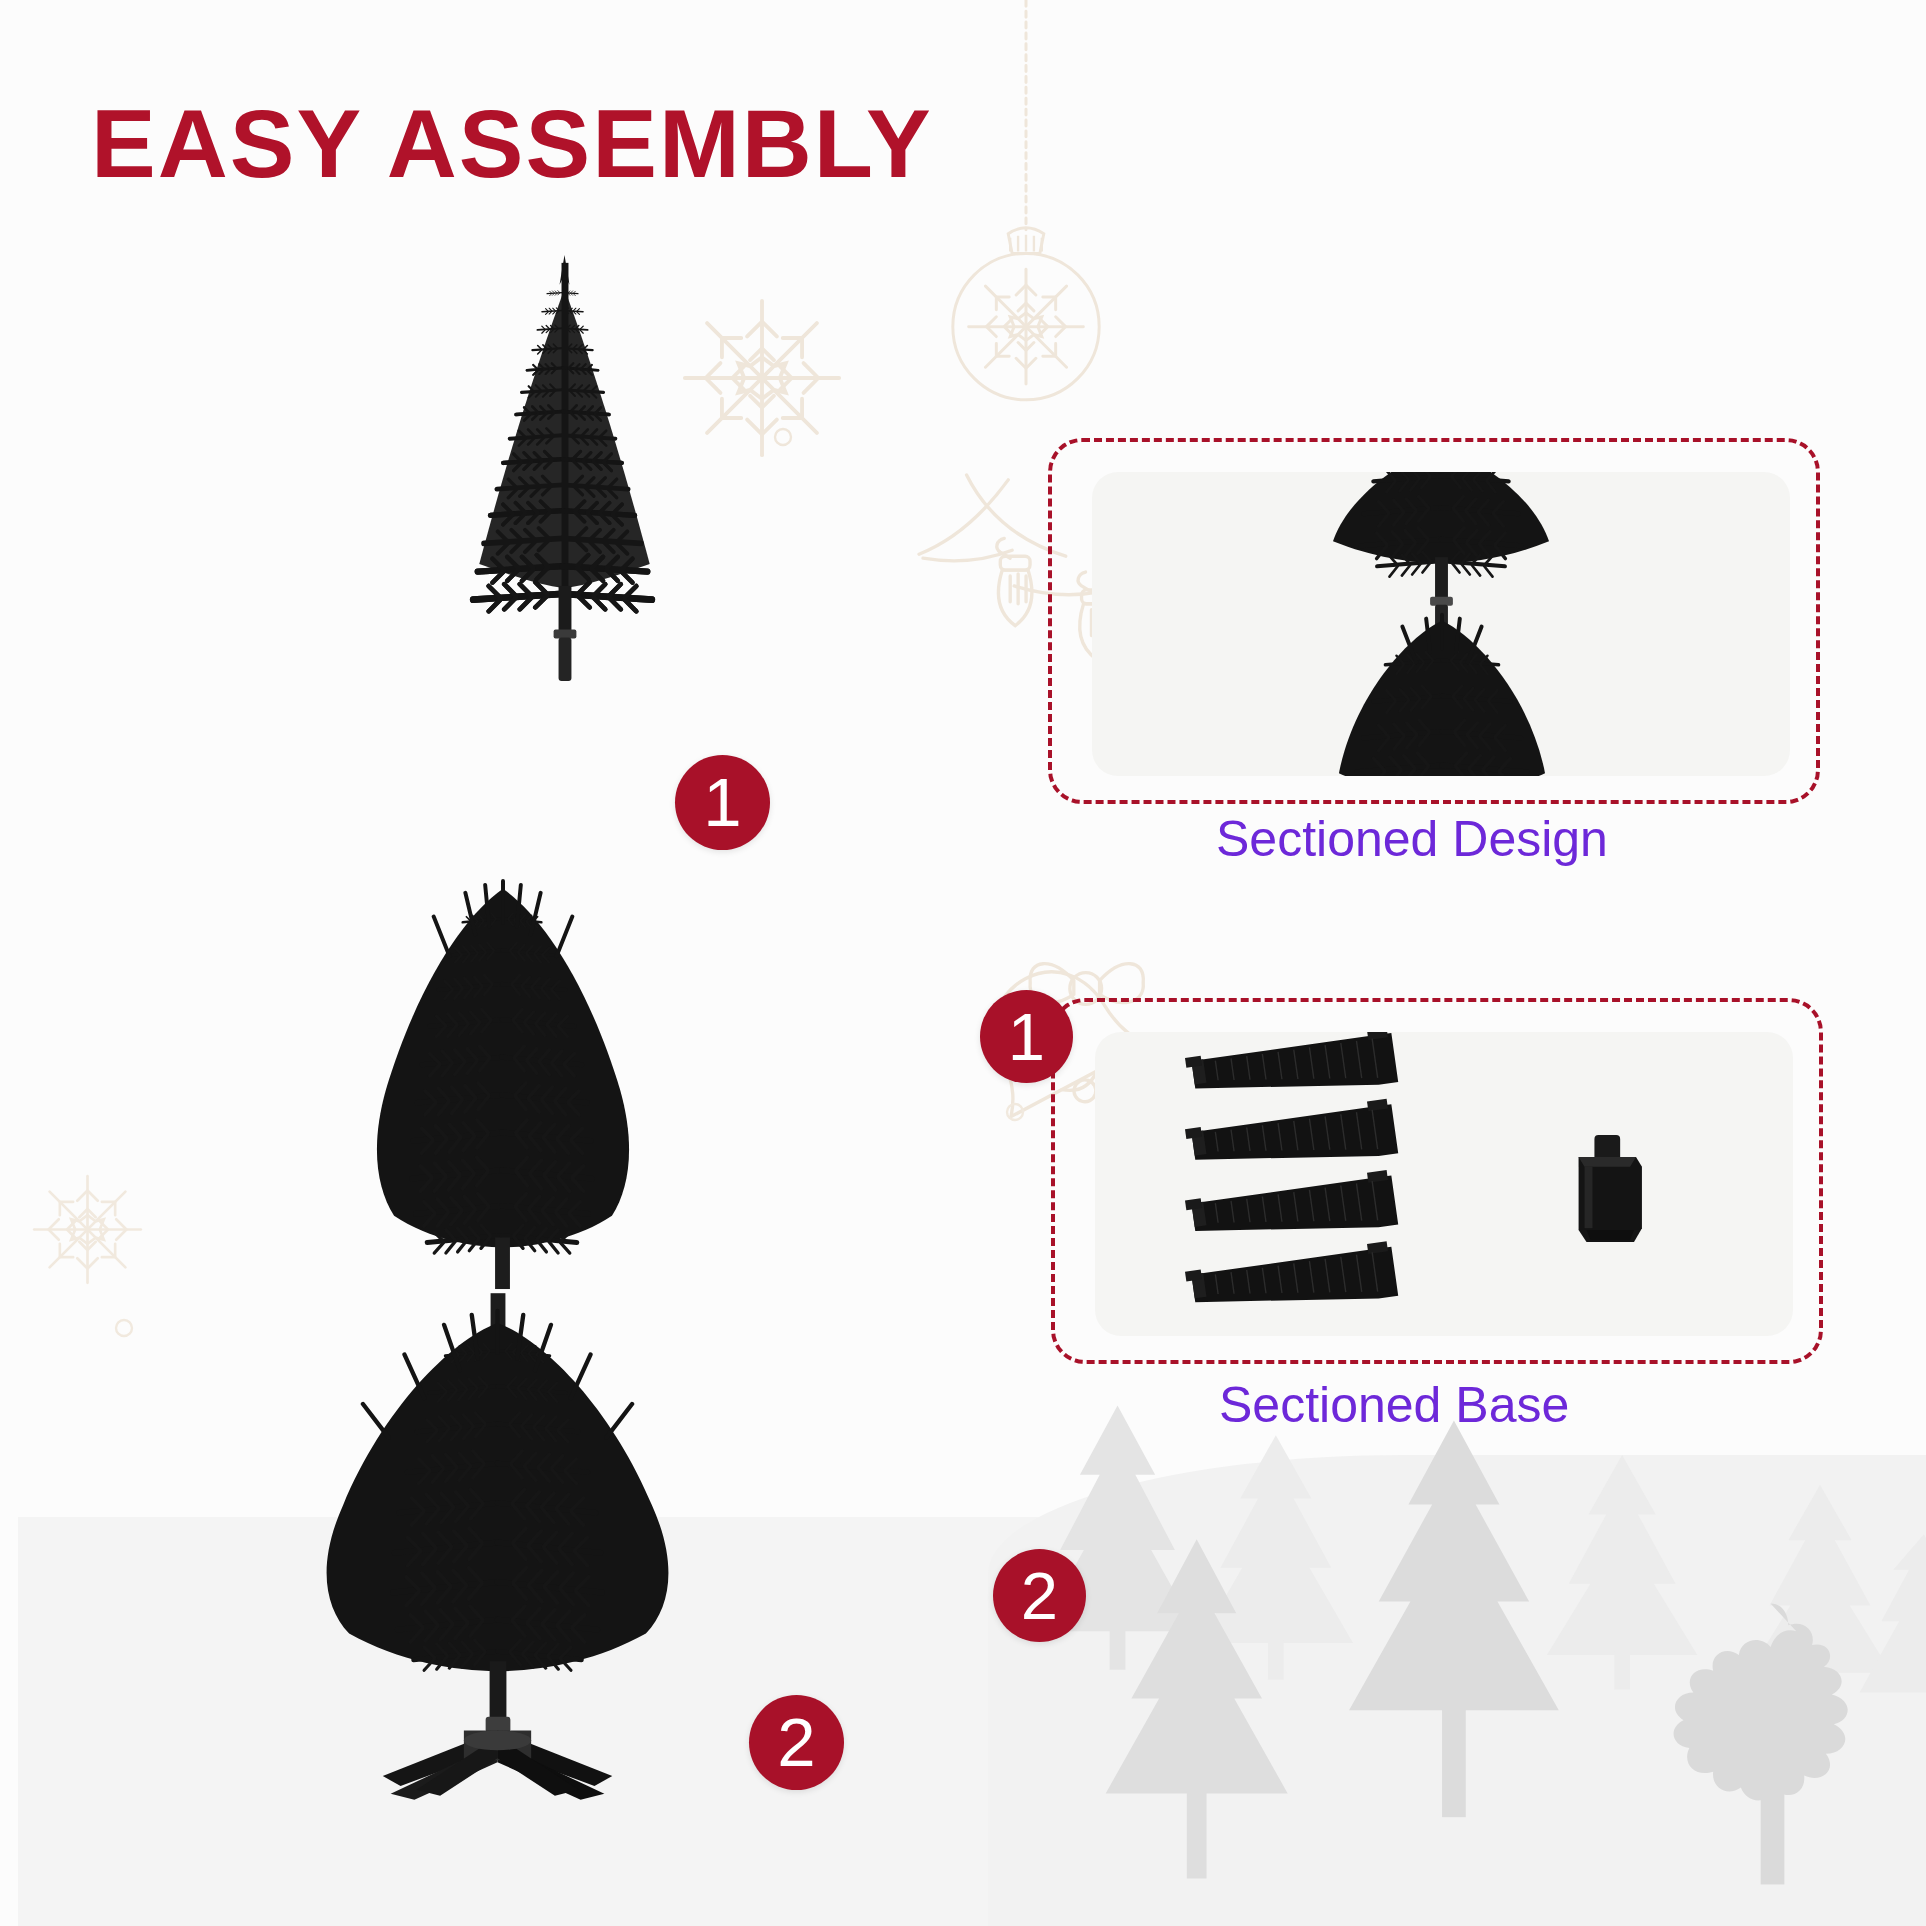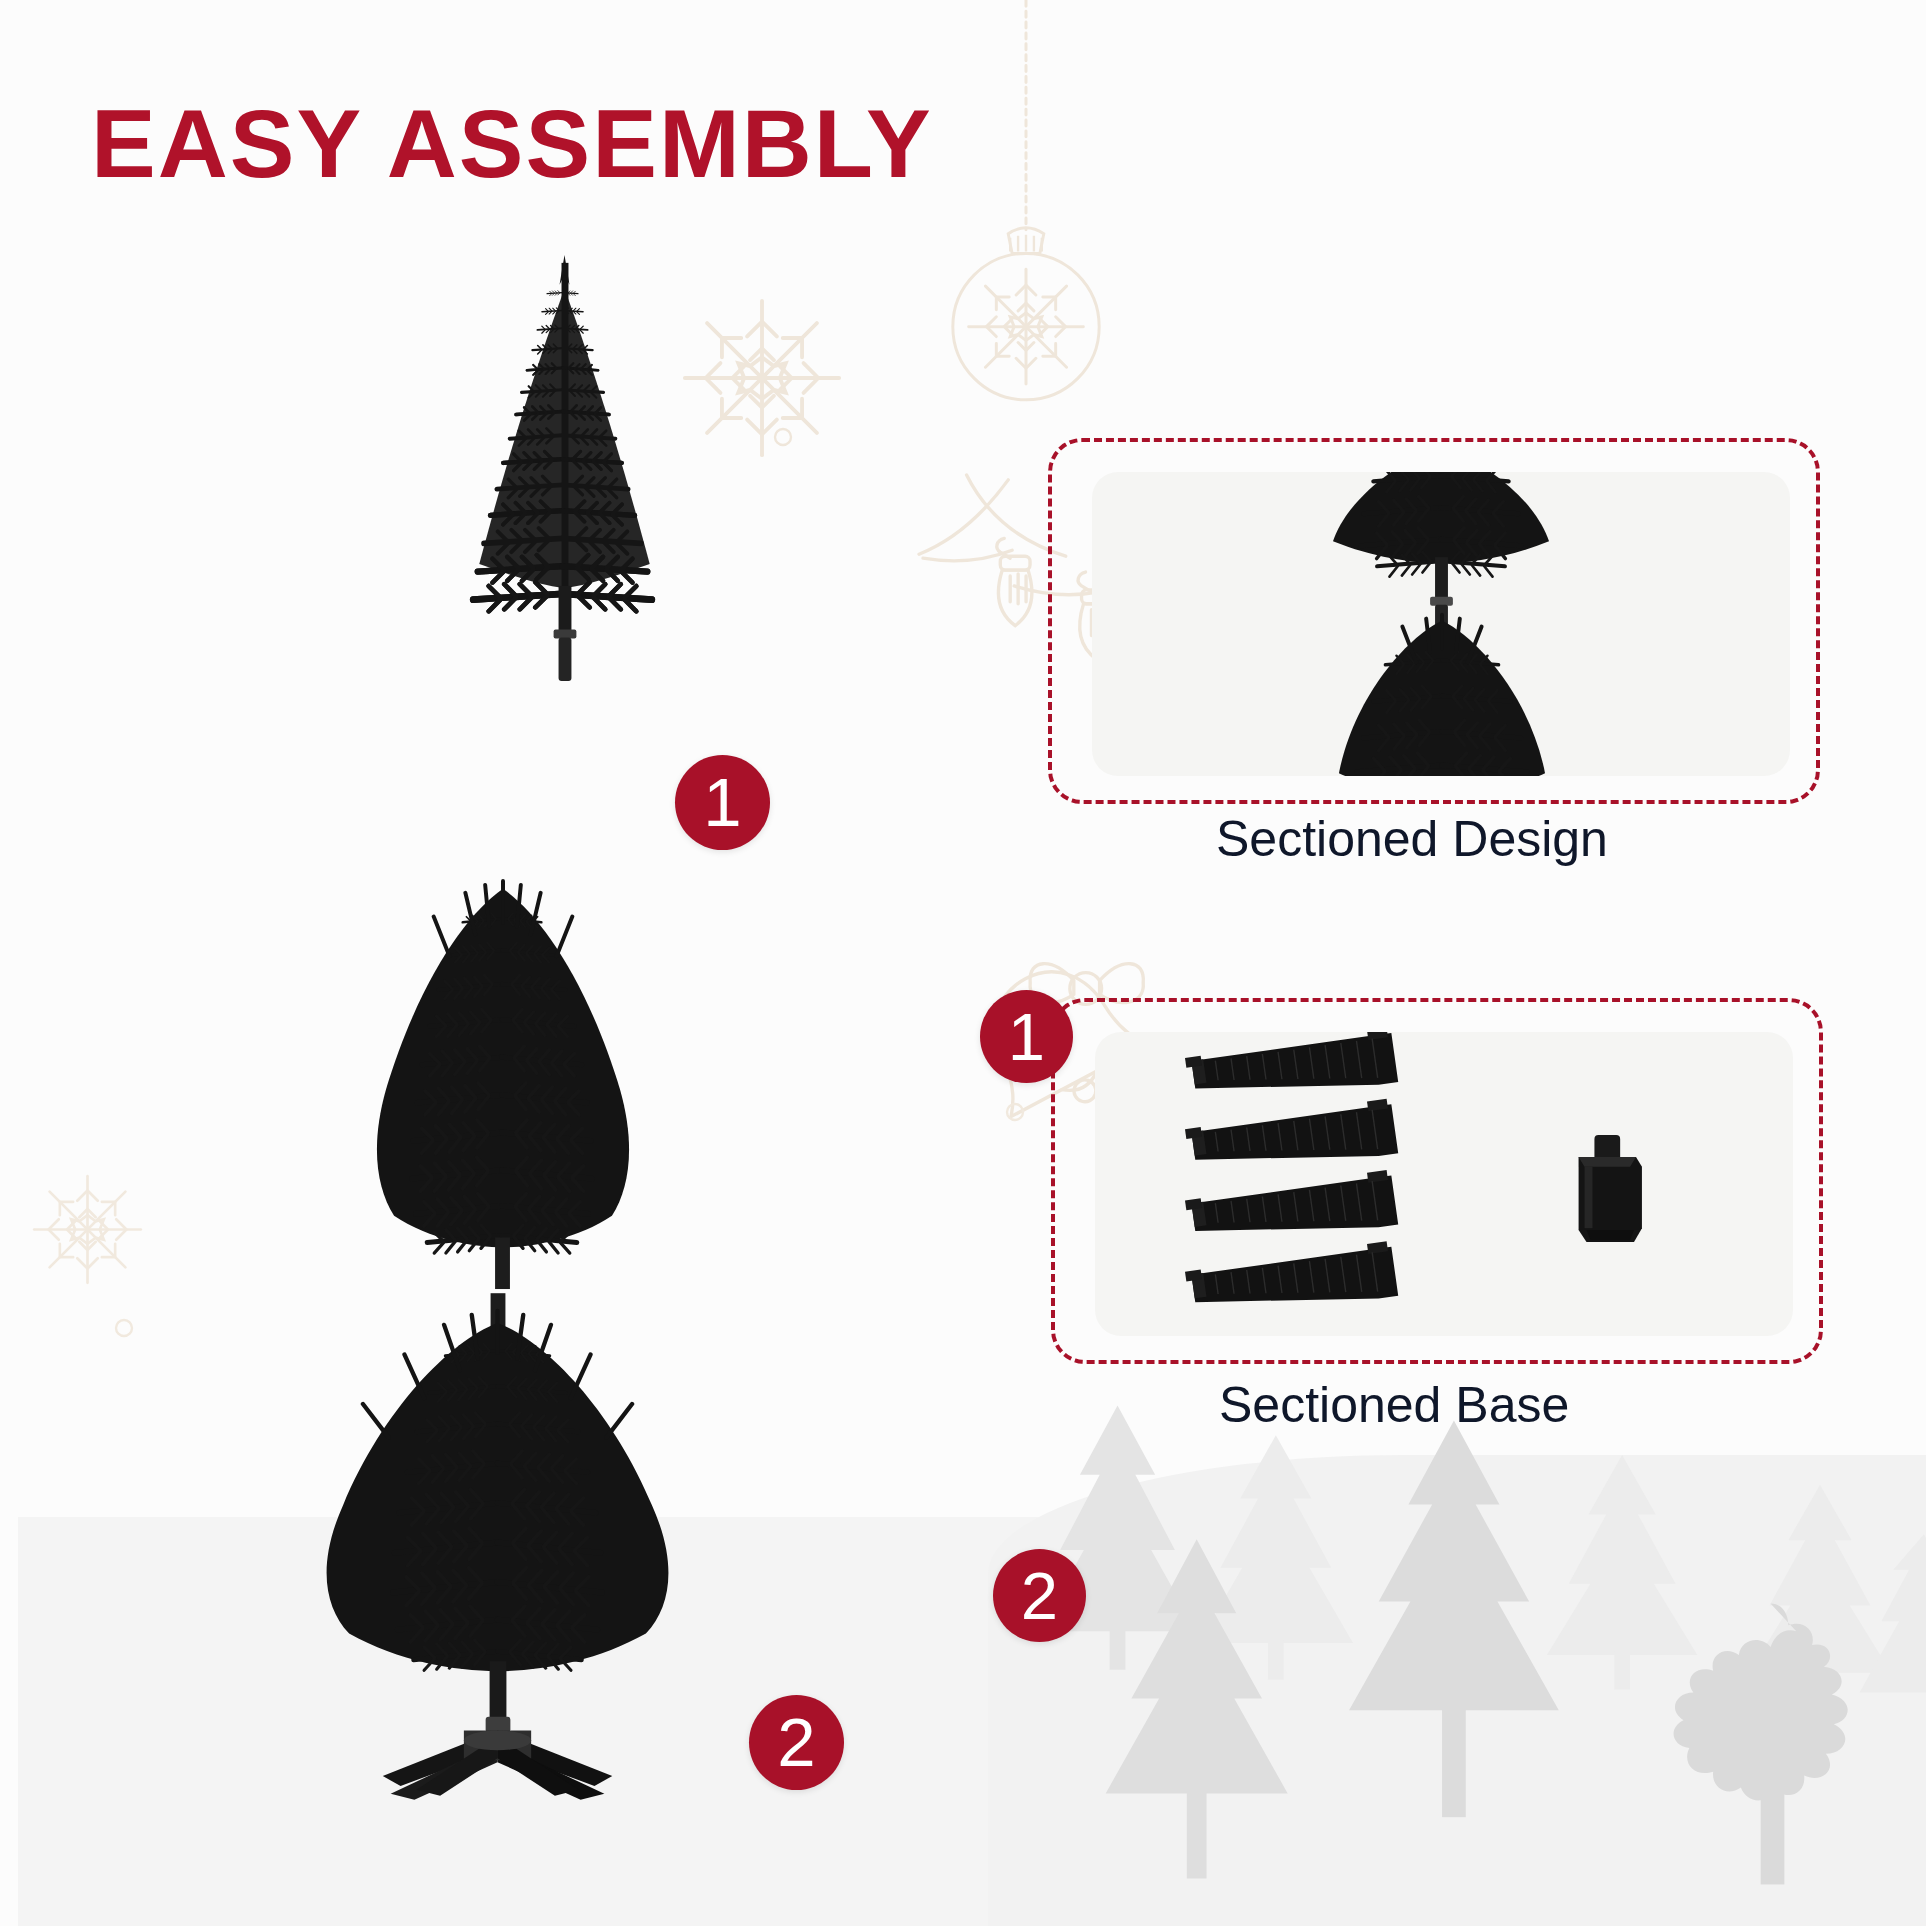--- a/index.html
+++ b/index.html
@@ -53,21 +53,21 @@
   .cbox{position:absolute;border:4px dashed #A81129;border-radius:34px;box-sizing:border-box;}
   .cbox-1{left:1030px;top:438px;width:772px;height:366px;}
   .cbox-2{left:1033px;top:998px;width:772px;height:366px;}
   .cbox .inner{
     position:absolute;left:40px;top:30px;right:26px;bottom:24px;
     background:#f5f5f3;border-radius:26px;overflow:hidden;
   }
 
   .caption{
     position:absolute;
-    color:#0f172a;
+    color:#6d28d9;
     font-size:50px;
     font-weight:400;
     white-space:nowrap;
   }
   .caption-1{left:1198px;top:810px;}
   .caption-2{left:1201px;top:1376px;}
 
   
   .tree-img{position:absolute;}
 

